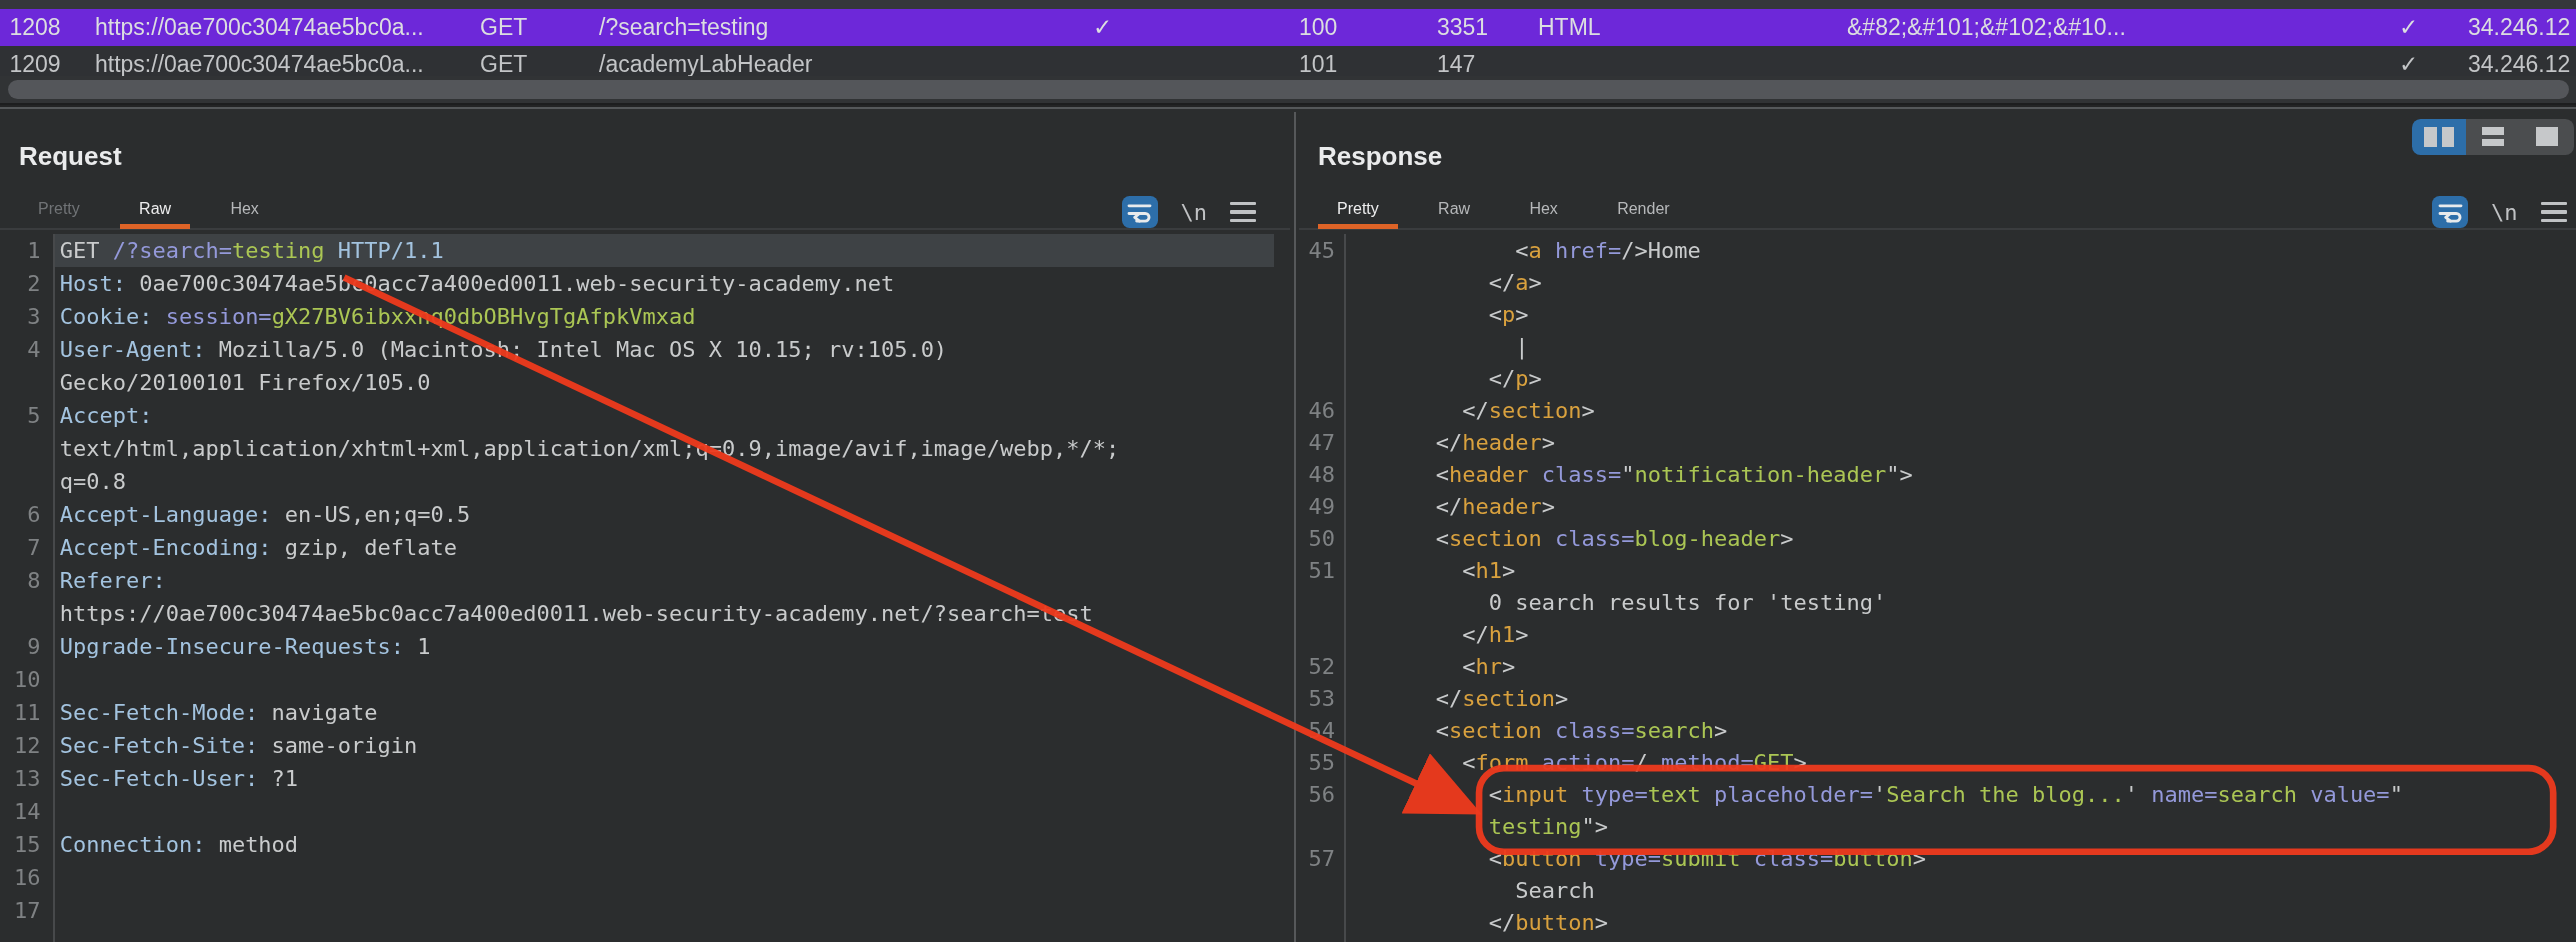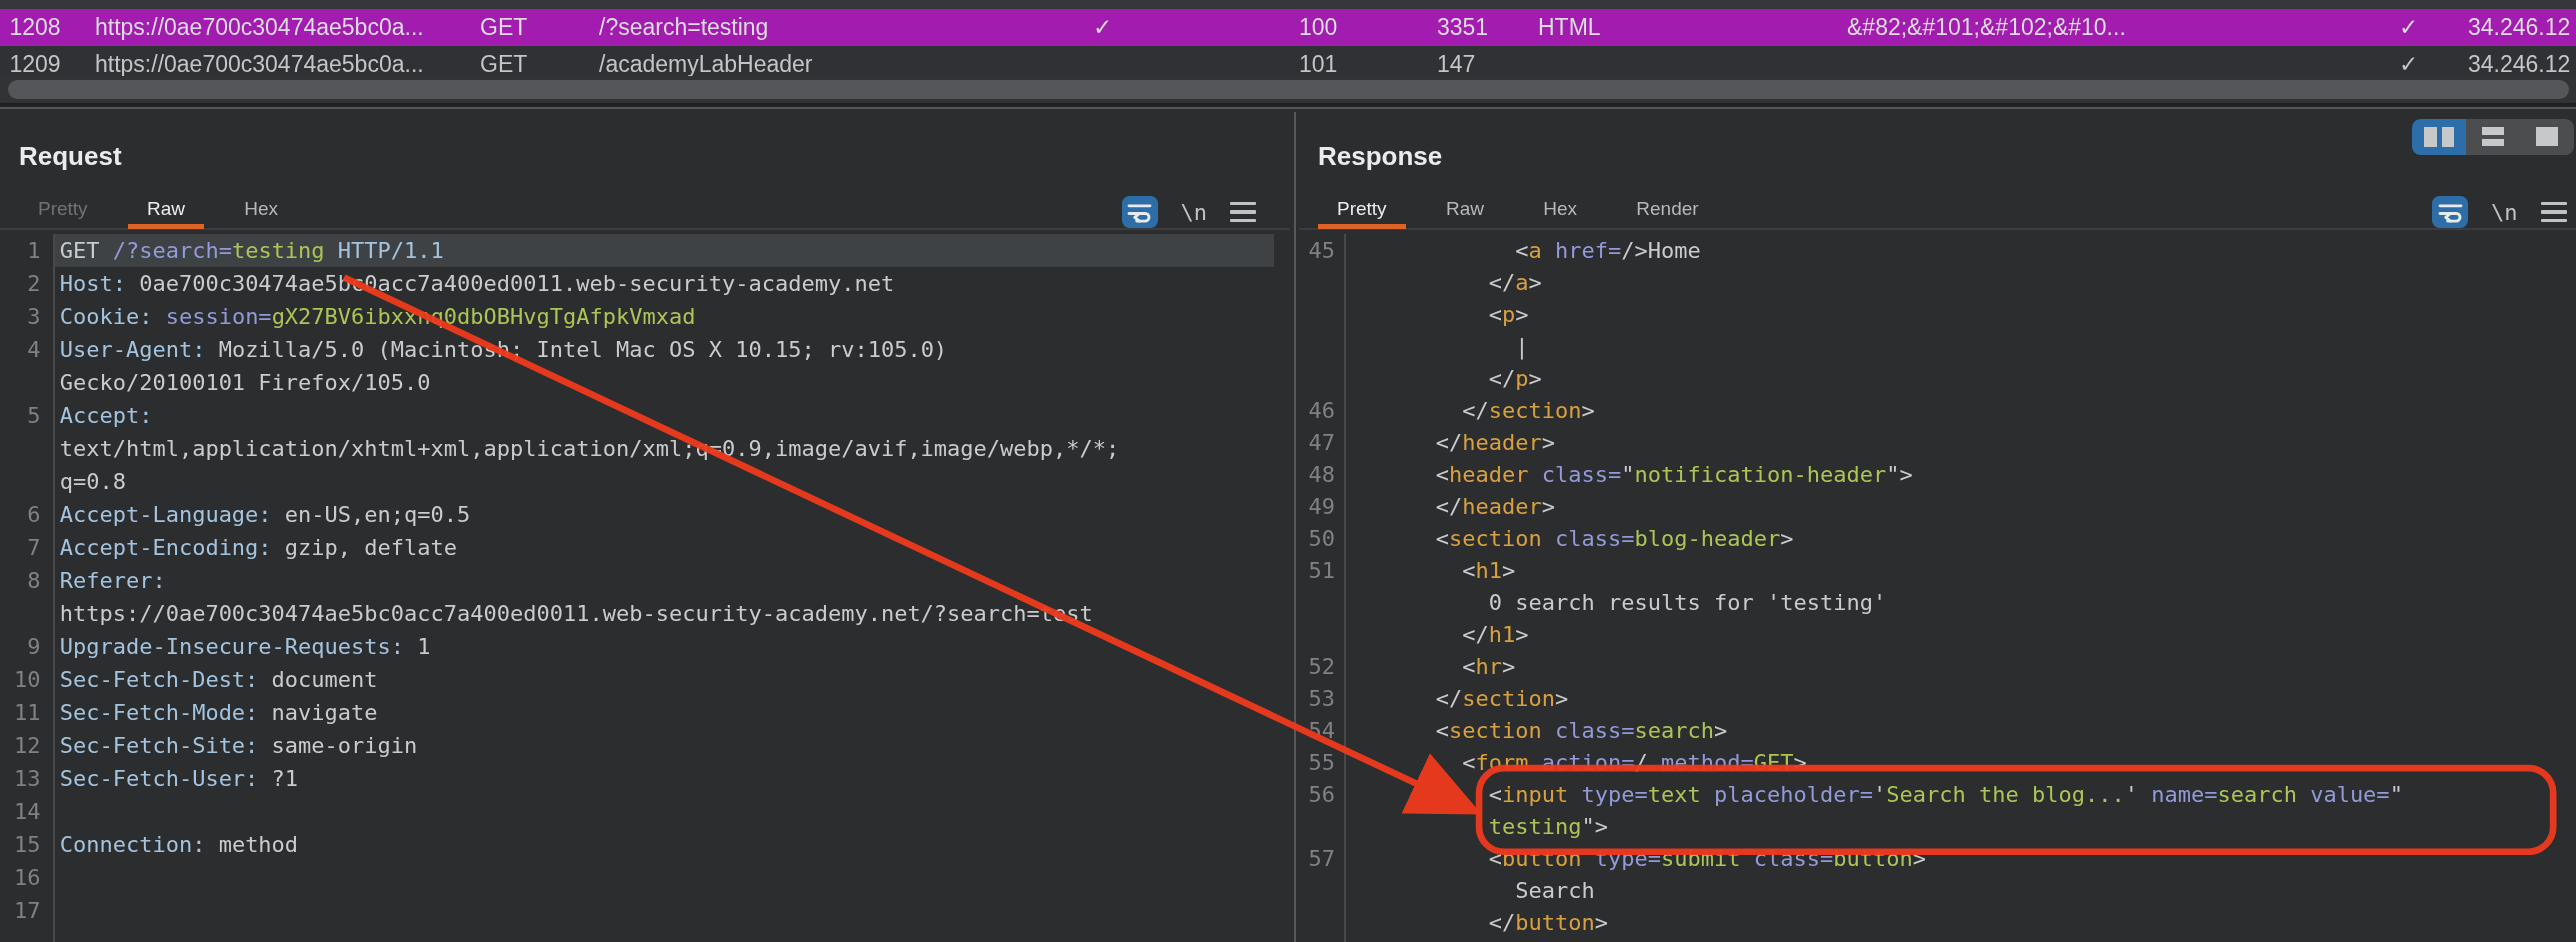--- a/index.html
+++ b/index.html
@@ -5,37 +5,37 @@
   html,body{margin:0;padding:0;}
   body{
     width:2576px;height:943px;position:relative;overflow:hidden;
     background:#2b2d2e;font-family:"Liberation Sans",sans-serif;
     -webkit-font-smoothing:antialiased;
   }
   
   .table-area{position:absolute;top:0;left:0;width:2576px;height:103px;background:#323437;overflow:hidden;}
   .trow{position:relative;width:2576px;height:37px;background:#2f3134;color:#c3c5c7;font-size:23px;}
   .trow.cut{height:8.6px;background:#35373a;}
-  .trow.selected{background:#a21caf;color:#dcdee0;text-decoration:underline;}
+  .trow.selected{background:#6d28d9;color:#dcdee0;text-decoration:underline;}
   .trow .cell{position:absolute;top:50%;transform:translateY(-50%);white-space:nowrap;}
   .hscroll{position:absolute;left:0;top:76px;width:2576px;height:27px;background:#313335;}
   .hthumb{position:absolute;left:7.6px;top:3.8px;width:2561px;height:19px;border-radius:9.5px;background:#54565a;}
   
   .splitter{position:absolute;top:103px;left:0;width:2576px;height:9.5px;
     background:linear-gradient(#1d1e1f 0 1.9px,#232425 1.9px 3.8px,#55585a 3.8px 5.7px,#2b2d2e 5.7px 9.5px);}
   
   .panel{position:absolute;top:112px;height:831px;background:#2b2d2e;}
   .panel.request{left:0;width:1290px;text-decoration:underline;}
   .panel.response{left:1299px;width:1277px;}
   .vdivider{position:absolute;top:112px;left:1290px;width:9.5px;height:831px;
     background:linear-gradient(90deg,#2b2d2e 0 3.8px,#56585a 3.8px 5.7px,#2b2d2e 5.7px 9.5px);}
   .panel-title{position:absolute;top:28.5px;left:19px;font-size:26px;font-weight:bold;color:#eaebec;}
   .tabbar{position:absolute;left:0;right:0;top:76px;height:42px;border-bottom:2.9px solid #3a3c3e;
     display:flex;align-items:center;padding-left:15px;box-sizing:border-box;}
-  .tab{height:42px;line-height:44px;padding:0 23px;margin-right:13.3px;font-size:19px;color:#b6b8ba;position:relative;text-align:center;}
+  .tab{height:42px;line-height:44px;padding:0 23px;margin-right:13.3px;font-size:16px;color:#b6b8ba;position:relative;text-align:center;}
   .tab.active{color:#ededee;}
   .tab.active::after{content:"";position:absolute;left:3.8px;right:3.8px;bottom:0;height:4.8px;background:var(--accent);}
   .tab.disabled{color:#707376;}
   .tabicons{position:absolute;top:82px;height:36px;display:flex;align-items:center;gap:23px;}
   .panel.request .tabicons{right:34px;}
   .panel.response .tabicons{right:9.5px;}
   .wrapicon{width:36px;height:32px;border-radius:7.6px;background:var(--blue);display:flex;align-items:center;justify-content:center;}
   .nl-label{font-family:"DejaVu Sans Mono",monospace;font-size:22px;color:#c0c2c4;}
   .burger{display:flex;flex-direction:column;gap:4.8px;}
   .burger i{display:block;width:26px;height:3.8px;background:#c0c2c4;border-radius:1px;}
@@ -183,21 +183,20 @@
       <div class="row">
         <span class="num"></span>
         <span class="code"><span class="tk-p">https://0ae700c30474ae5bc0acc7a400ed0011.web-security-academy.net/?search=test</span></span>
       </div>
       <div class="row">
         <span class="num">9</span>
         <span class="code"><span class="tk-h">Upgrade-Insecure-Requests:</span><span class="tk-p"> 1</span></span>
       </div>
       <div class="row">
         <span class="num">10</span>
-        <span class="code"><span class="tk-h">Sec-Fetch-Dest:</span><span class="tk-p"> document</span></span>
       </div>
       <div class="row">
         <span class="num">11</span>
         <span class="code"><span class="tk-h">Sec-Fetch-Mode:</span><span class="tk-p"> navigate</span></span>
       </div>
       <div class="row">
         <span class="num">12</span>
         <span class="code"><span class="tk-h">Sec-Fetch-Site:</span><span class="tk-p"> same-origin</span></span>
       </div>
       <div class="row">

